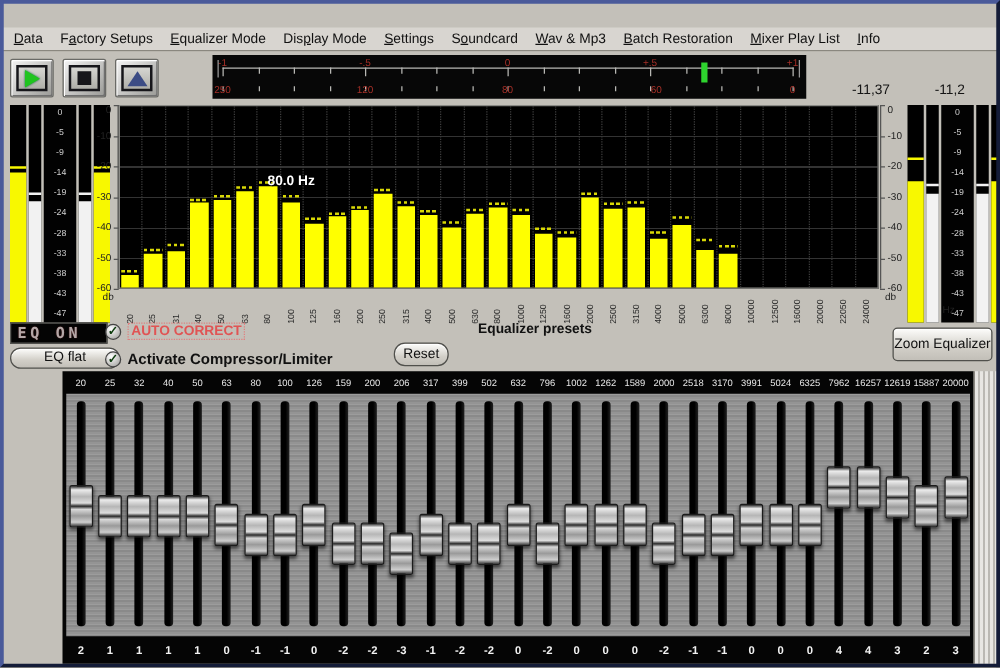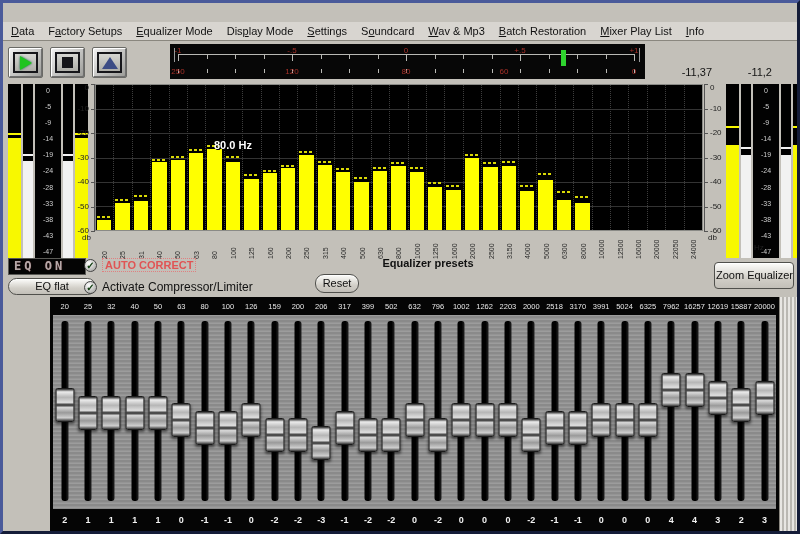--- a/index.html
+++ b/index.html
@@ -87,29 +87,29 @@
        font-family:"DejaVu Sans Mono",monospace;font-weight:bold;overflow:hidden;}
   .lcd-eq{left:8px;top:258px;width:78px;height:17px;color:#b3a8a8;font-size:12px;
           letter-spacing:3px;line-height:15px;padding-left:5px;text-shadow:0 0 1px #703030;}
   .lcd-preset{left:362px;top:274px;width:132px;height:20px;color:#9a9a9a;font-size:13px;
               letter-spacing:5px;line-height:18px;text-align:center;}
   .btn{position:absolute;background:linear-gradient(180deg,#fdfdfb,#d2cfc8 60%,#c2bfb8);
        border:1px solid #50504c;text-align:center;color:#111;
        box-shadow:inset 0 1px 0 #fff;cursor:default;}
   .btn-eqflat{left:8px;top:278px;width:88px;height:17px;border-radius:9px;font-size:11px;line-height:15px;}
   .btn-reset{left:315px;top:274px;width:44px;height:19px;border-radius:9px;font-size:11px;line-height:17px;}
-  .btn-zoom{left:714px;top:262px;width:80px;height:27px;border-radius:4px;font-size:11px;line-height:25px;text-align:right;}
+  .btn-zoom{left:714px;top:262px;width:80px;height:27px;border-radius:4px;font-size:11px;line-height:25px;}
   .chk-row{position:absolute;display:flex;align-items:center;gap:5px;}
   .chk{width:13px;height:13px;border-radius:50%;border:1px solid #444;
        background:radial-gradient(circle at 35% 30%,#fff,#9a9a96);
        color:#0a3a0a;font-size:10px;line-height:12px;text-align:center;font-weight:bold;}
   .chk-auto{left:84px;top:258px;}
   .chk-auto .chk-label{color:#e05454;font-weight:bold;font-size:11px;border:1px dotted #e08080;padding:0 2px;}
   .chk-comp{left:84px;top:280px;}
-  .chk-comp .chk-label{color:#111;font-weight:normal;font-size:12px;}
+  .chk-comp .chk-label{color:#111;font-weight:bold;font-size:12px;}
   .presets-label{position:absolute;left:362px;top:257px;width:132px;text-align:center;
                  font-size:11px;font-weight:bold;color:#111;}
 
   
   .bank{position:absolute;left:50px;top:297px;width:729px;height:234px;background:#050505;}
   .bank-right-strip{position:absolute;left:779px;top:297px;width:19px;height:234px;
         background:#d0cdc6;border-left:1px solid #8a8780;
         background-image:repeating-linear-gradient(90deg,rgba(255,255,255,.5) 0 2px,rgba(120,120,120,.25) 2px 4px);}
   .eq-labels{position:absolute;left:3px;top:3px;right:3px;height:14px;display:flex;}
   .eq-labels div{flex:1;text-align:center;font-size:7.5px;color:#e8e8e8;line-height:14px;overflow:hidden;}
@@ -192,21 +192,21 @@
       <div class="vu-lab" style="left: 236px; top: 23px;">80</div>
       <div class="vu-tick" style="left: 264.5px; top: 10px; height: 5px;"></div>
       <div class="vu-tick" style="left: 264.5px; top: 25px; height: 4px;"></div>
       <div class="vu-tick" style="left: 293px; top: 10px; height: 5px;"></div>
       <div class="vu-tick" style="left: 293px; top: 25px; height: 4px;"></div>
       <div class="vu-tick" style="left: 321.5px; top: 10px; height: 5px;"></div>
       <div class="vu-tick" style="left: 321.5px; top: 25px; height: 4px;"></div>
       <div class="vu-tick" style="left: 350px; top: 10px; height: 7px;"></div>
       <div class="vu-tick" style="left: 350px; top: 25px; height: 4px;"></div>
       <div class="vu-lab" style="left: 350px; top: 2px;">+.5</div>
-      <div class="vu-lab" style="left: 334px; top: 23px;">60</div>
+      <div class="vu-lab" style="left: 355px; top: 23px;">60</div>
       <div class="vu-tick" style="left: 378.5px; top: 10px; height: 5px;"></div>
       <div class="vu-tick" style="left: 378.5px; top: 25px; height: 4px;"></div>
       <div class="vu-tick" style="left: 407px; top: 10px; height: 5px;"></div>
       <div class="vu-tick" style="left: 407px; top: 25px; height: 4px;"></div>
       <div class="vu-tick" style="left: 435.5px; top: 10px; height: 5px;"></div>
       <div class="vu-tick" style="left: 435.5px; top: 25px; height: 4px;"></div>
       <div class="vu-tick" style="left: 464px; top: 10px; height: 7px;"></div>
       <div class="vu-tick" style="left: 464px; top: 25px; height: 4px;"></div>
       <div class="vu-lab" style="left: 464px; top: 2px;">+1</div>
       <div class="vu-lab" style="left: 464px; top: 23px;">0</div>
@@ -570,21 +570,21 @@
         <div>159</div>
         <div>200</div>
         <div>206</div>
         <div>317</div>
         <div>399</div>
         <div>502</div>
         <div>632</div>
         <div>796</div>
         <div>1002</div>
         <div>1262</div>
-        <div>2203</div>
+        <div>1589</div>
         <div>2000</div>
         <div>2518</div>
         <div>3170</div>
         <div>3991</div>
         <div>5024</div>
         <div>6325</div>
         <div>7962</div>
         <div>16257</div>
         <div>12619</div>
         <div>15887</div>

